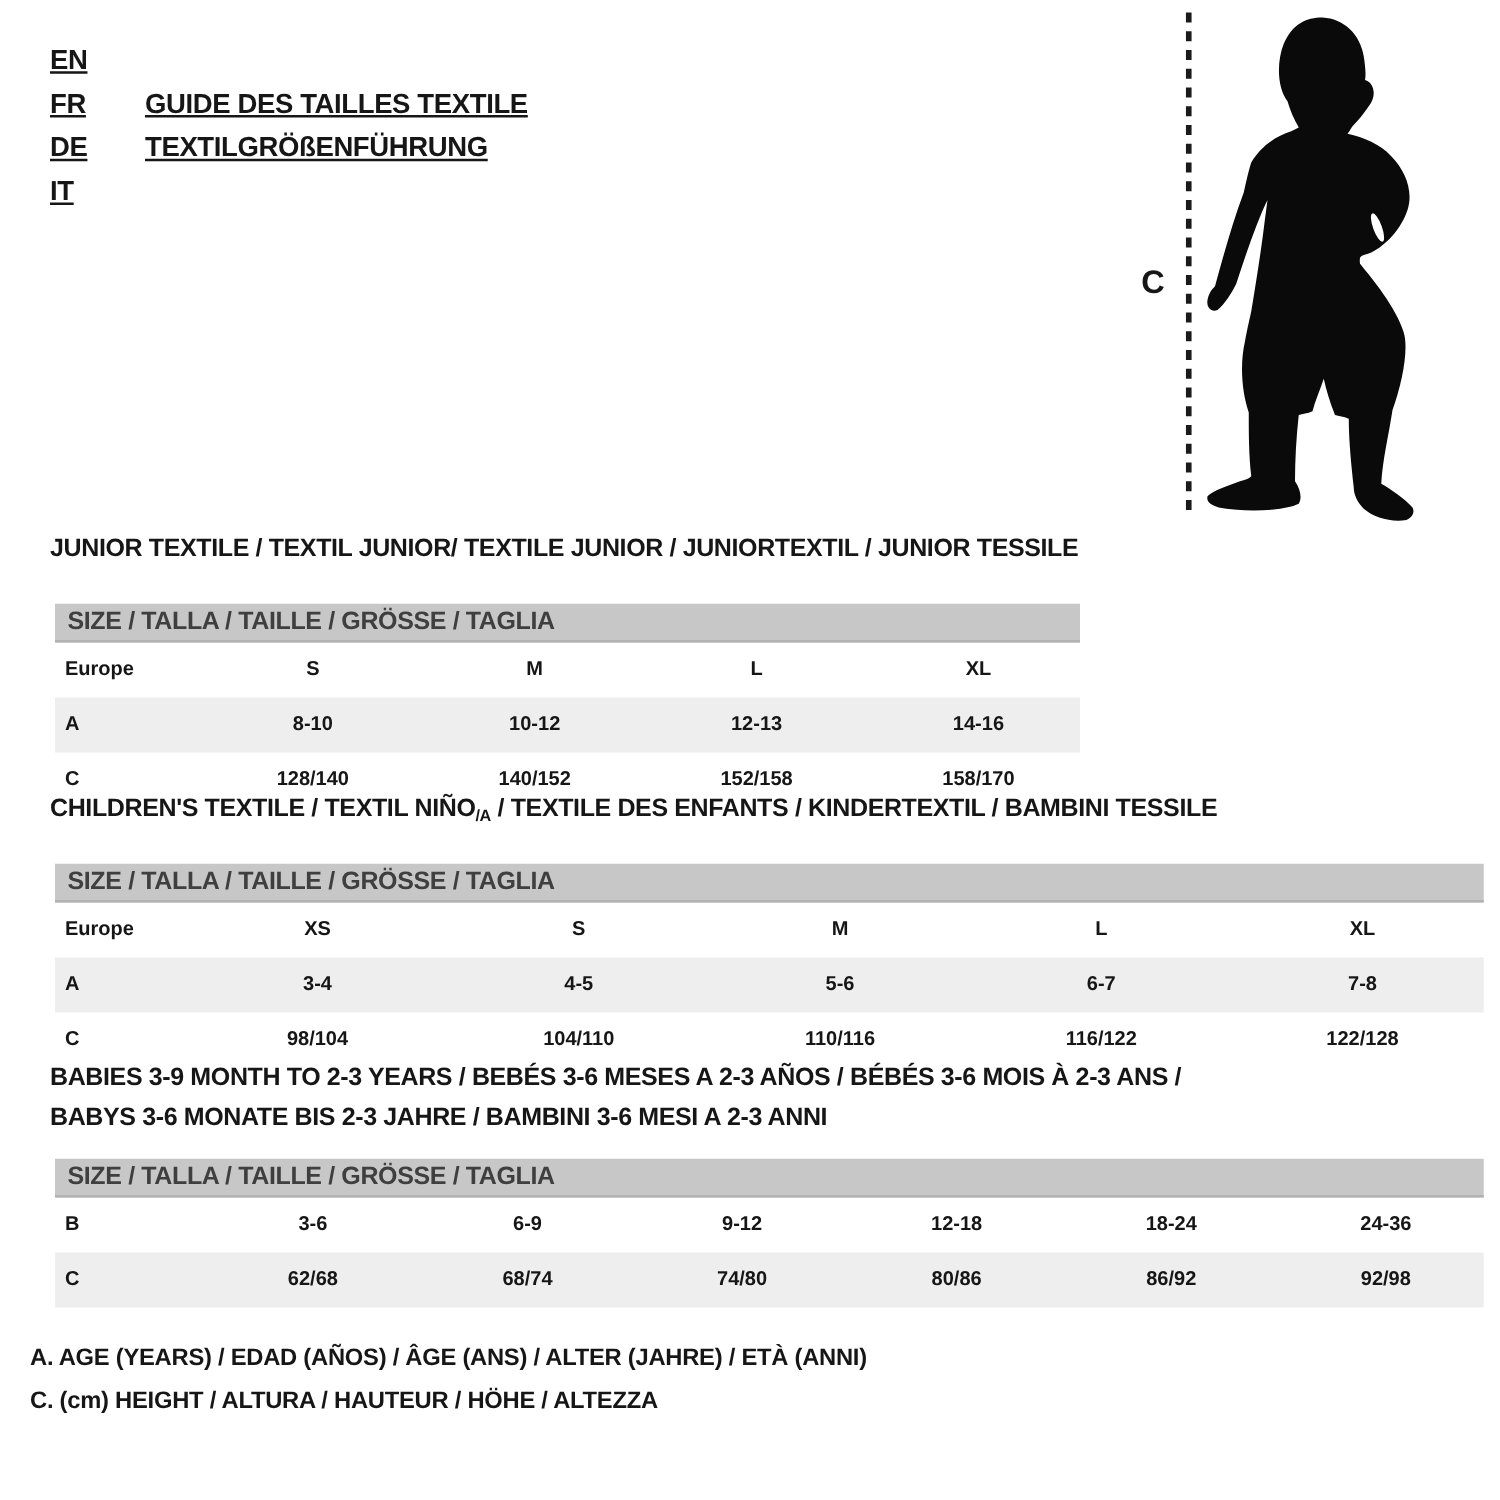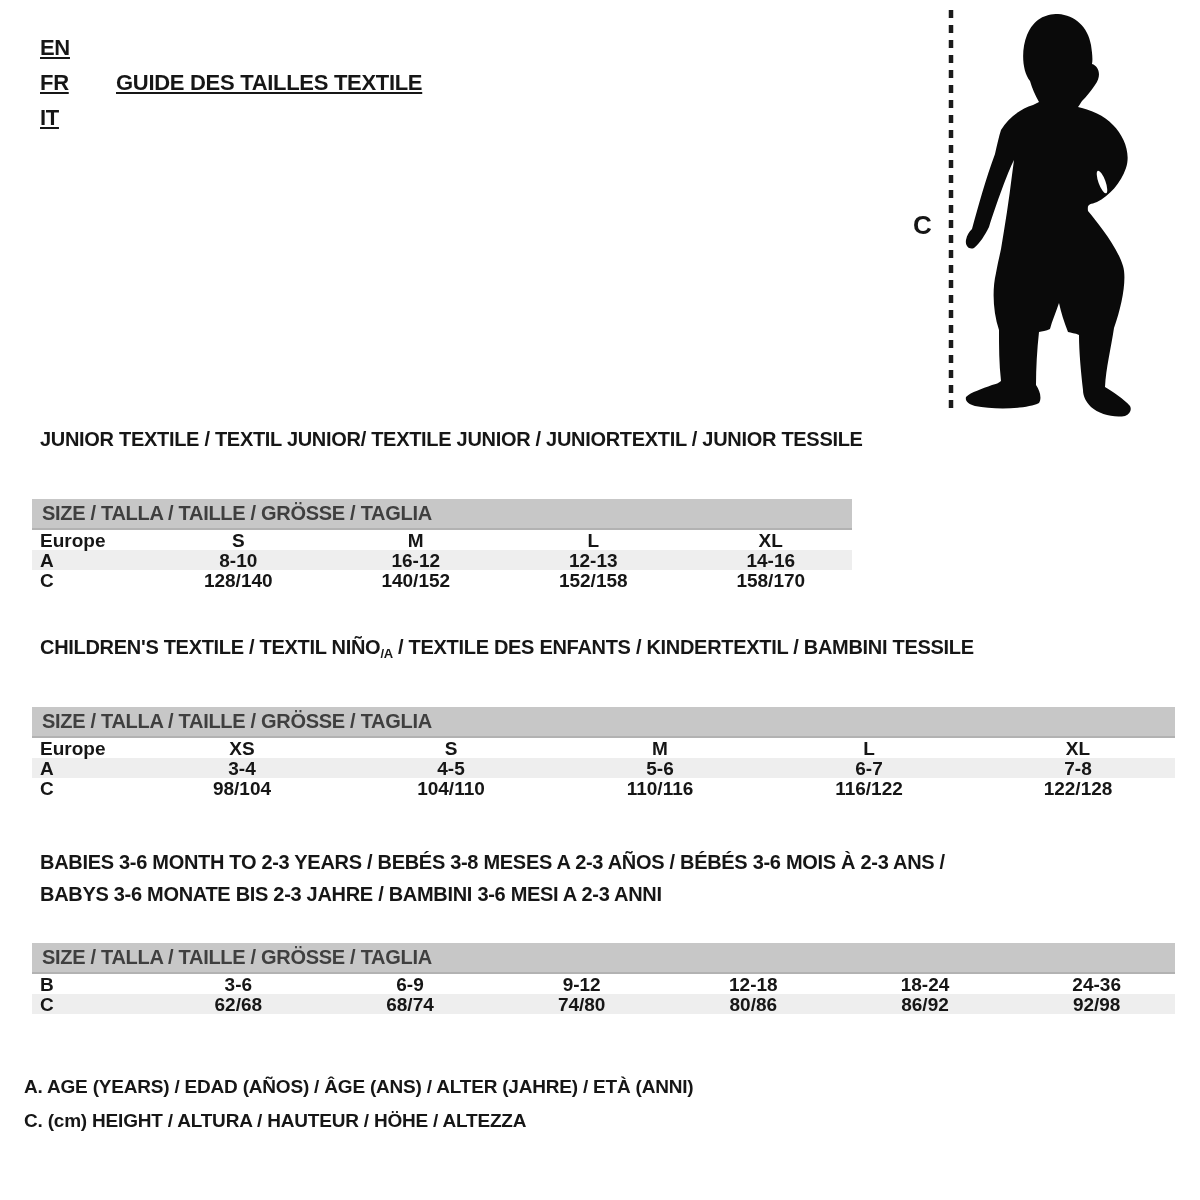--- a/index.html
+++ b/index.html
@@ -14,29 +14,29 @@
   
   .langs{left:40px;top:30px;text-decoration:underline;}
   .lang-row{display:flex;line-height:35px;font-size:22px;letter-spacing:-0.3px;}
   .lang-code{width:76px;}
   
   .measure-label{left:913px;top:210px;font-size:26px;}
   
   .section-title{font-size:20px;letter-spacing:-0.3px;white-space:nowrap;}
   .subsm{font-size:13px;vertical-align:-4px;}
   
-  .size-table{left:32px;margin-top:16px;}
+  .size-table{left:44px;}
   .size-bar{
     height:29px;line-height:29px;
     background:var(--header-bar-bg,#c7c7c7);
     border-bottom:2px solid #b2b2b2;
     color:var(--bar-text,#3f3f3f);
     font-size:20px;padding-left:10px;letter-spacing:-0.3px;
   }
-  .row{display:grid;height:20px;align-items:center;font-size:19px;gap:15px;}
+  .row{display:grid;height:44px;align-items:center;font-size:16px;gap:15px;}
   .row .lbl{padding-left:8px;text-align:left;}
   .row .cell{text-align:center;}
   .row.alt{background:var(--row-alt-bg,#eeeeee);}
   .junior-table{width:820px;}
   .junior-table .row{grid-template-columns:110px repeat(4,1fr);}
   .wide-table{width:1143px;}
   .children-table .row{grid-template-columns:98px repeat(5,1fr);}
   .babies-table .row{grid-template-columns:113px repeat(6,1fr);}
   .two-line{line-height:32px;}
   
@@ -45,20 +45,24 @@
 </head>
 <body>
 
 <div class="abs langs">
   <div class="lang-row">
     <span class="lang-code">EN</span>
   </div>
   <div class="lang-row">
     <span class="lang-code">FR</span>
     <span class="lang-title">GUIDE DES TAILLES TEXTILE</span>
+  </div>
+  <div class="lang-row">
+    <span class="lang-code">DE</span>
+    <span class="lang-title">TEXTILGRÖßENFÜHRUNG</span>
   </div>
   <div class="lang-row">
     <span class="lang-code">IT</span>
   </div>
 </div>
 
 <div class="abs measure-label">C</div>
 <svg class="abs" style="left:935px;top:6px;" width="210" height="414" viewBox="0 0 210 414">
   <line x1="16" y1="4" x2="16" y2="408" stroke="#1a1a1a" stroke-width="4.5" stroke-dasharray="8 7"></line>
   <path fill="var(--silhouette,#0a0a0a)" d="
@@ -116,21 +120,21 @@
   <div class="row">
     <div class="lbl">Europe</div>
     <div class="cell">S</div>
     <div class="cell">M</div>
     <div class="cell">L</div>
     <div class="cell">XL</div>
   </div>
   <div class="row alt">
     <div class="lbl">A</div>
     <div class="cell">8-10</div>
-    <div class="cell">16-12</div>
+    <div class="cell">10-12</div>
     <div class="cell">12-13</div>
     <div class="cell">14-16</div>
   </div>
   <div class="row">
     <div class="lbl">C</div>
     <div class="cell">128/140</div>
     <div class="cell">140/152</div>
     <div class="cell">152/158</div>
     <div class="cell">158/170</div>
   </div>
@@ -161,21 +165,21 @@
     <div class="lbl">C</div>
     <div class="cell">98/104</div>
     <div class="cell">104/110</div>
     <div class="cell">110/116</div>
     <div class="cell">116/122</div>
     <div class="cell">122/128</div>
   </div>
 </div>
 
 <div class="abs section-title two-line" style="left:40px;top:846px;">
-  <div>BABIES 3-6 MONTH TO 2-3 YEARS / BEBÉS 3-8 MESES A 2-3 AÑOS / BÉBÉS 3-6 MOIS À 2-3 ANS /</div>
+  <div>BABIES 3-9 MONTH TO 2-3 YEARS / BEBÉS 3-6 MESES A 2-3 AÑOS / BÉBÉS 3-6 MOIS À 2-3 ANS /</div>
   <div>BABYS 3-6 MONATE BIS 2-3 JAHRE / BAMBINI 3-6 MESI A 2-3 ANNI</div>
 </div>
 <div class="abs size-table wide-table babies-table" style="top:927px;">
   <div class="size-bar">SIZE / TALLA / TAILLE / GRÖSSE / TAGLIA</div>
   <div class="row">
     <div class="lbl">B</div>
     <div class="cell">3-6</div>
     <div class="cell">6-9</div>
     <div class="cell">9-12</div>
     <div class="cell">12-18</div>

